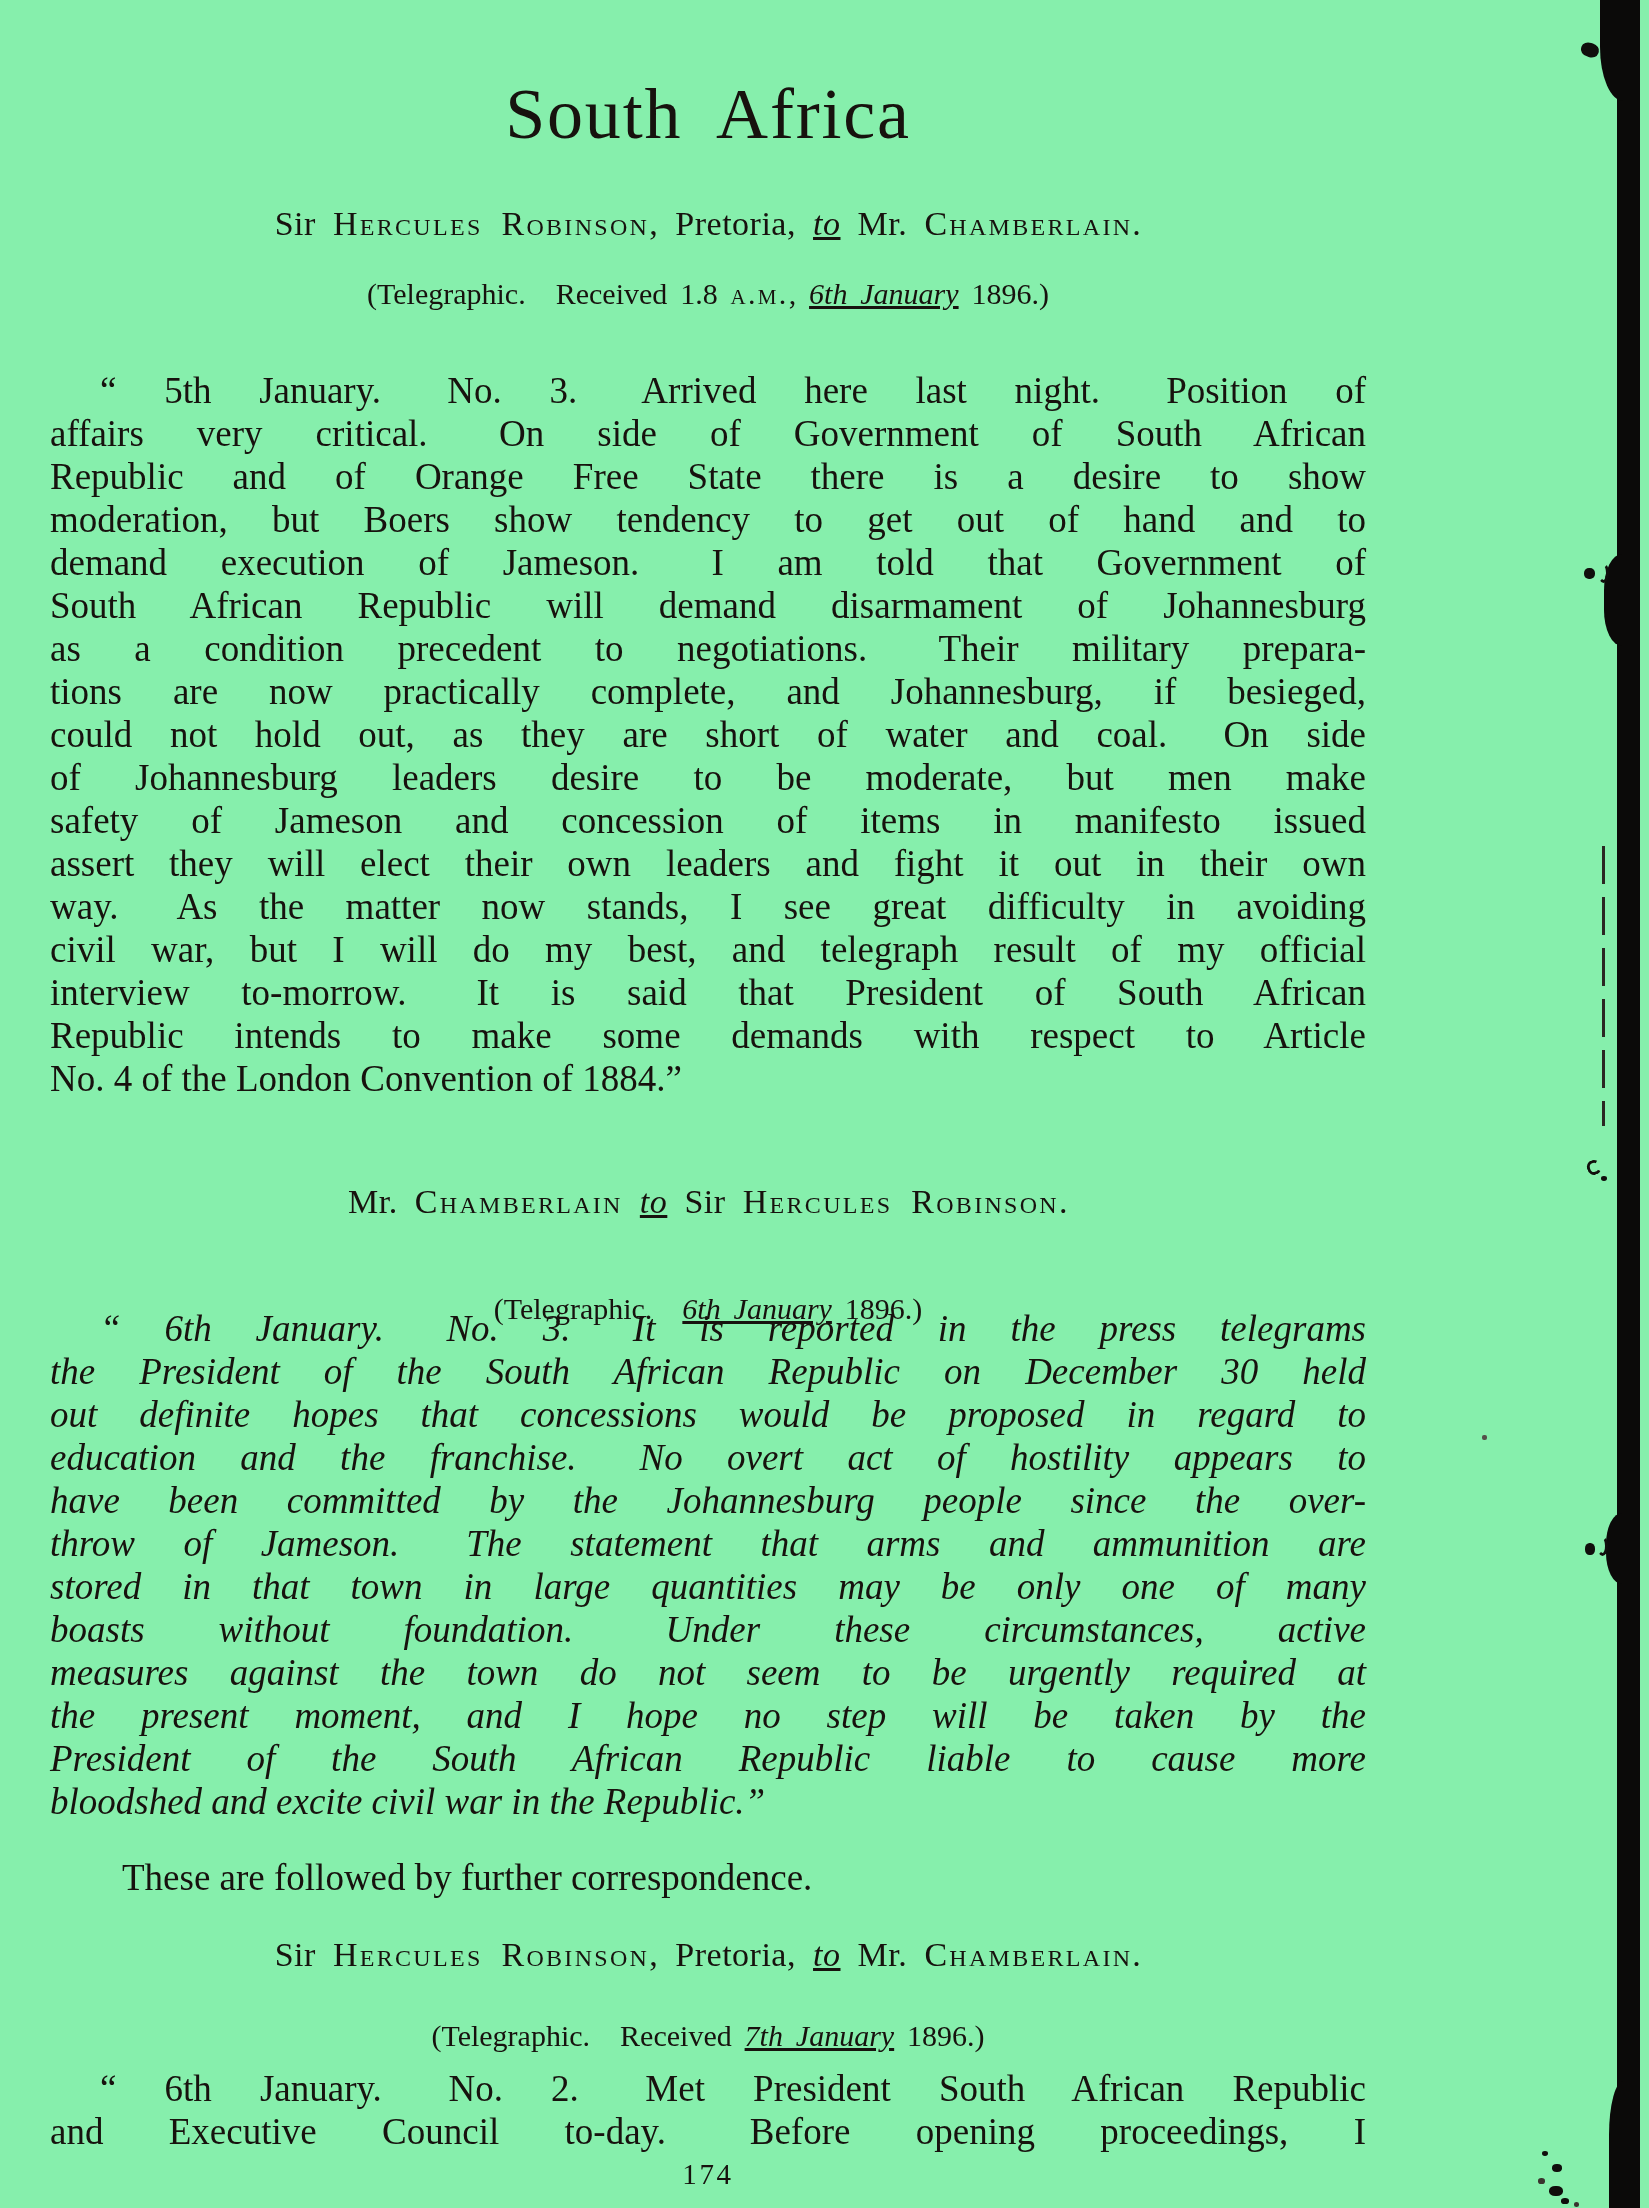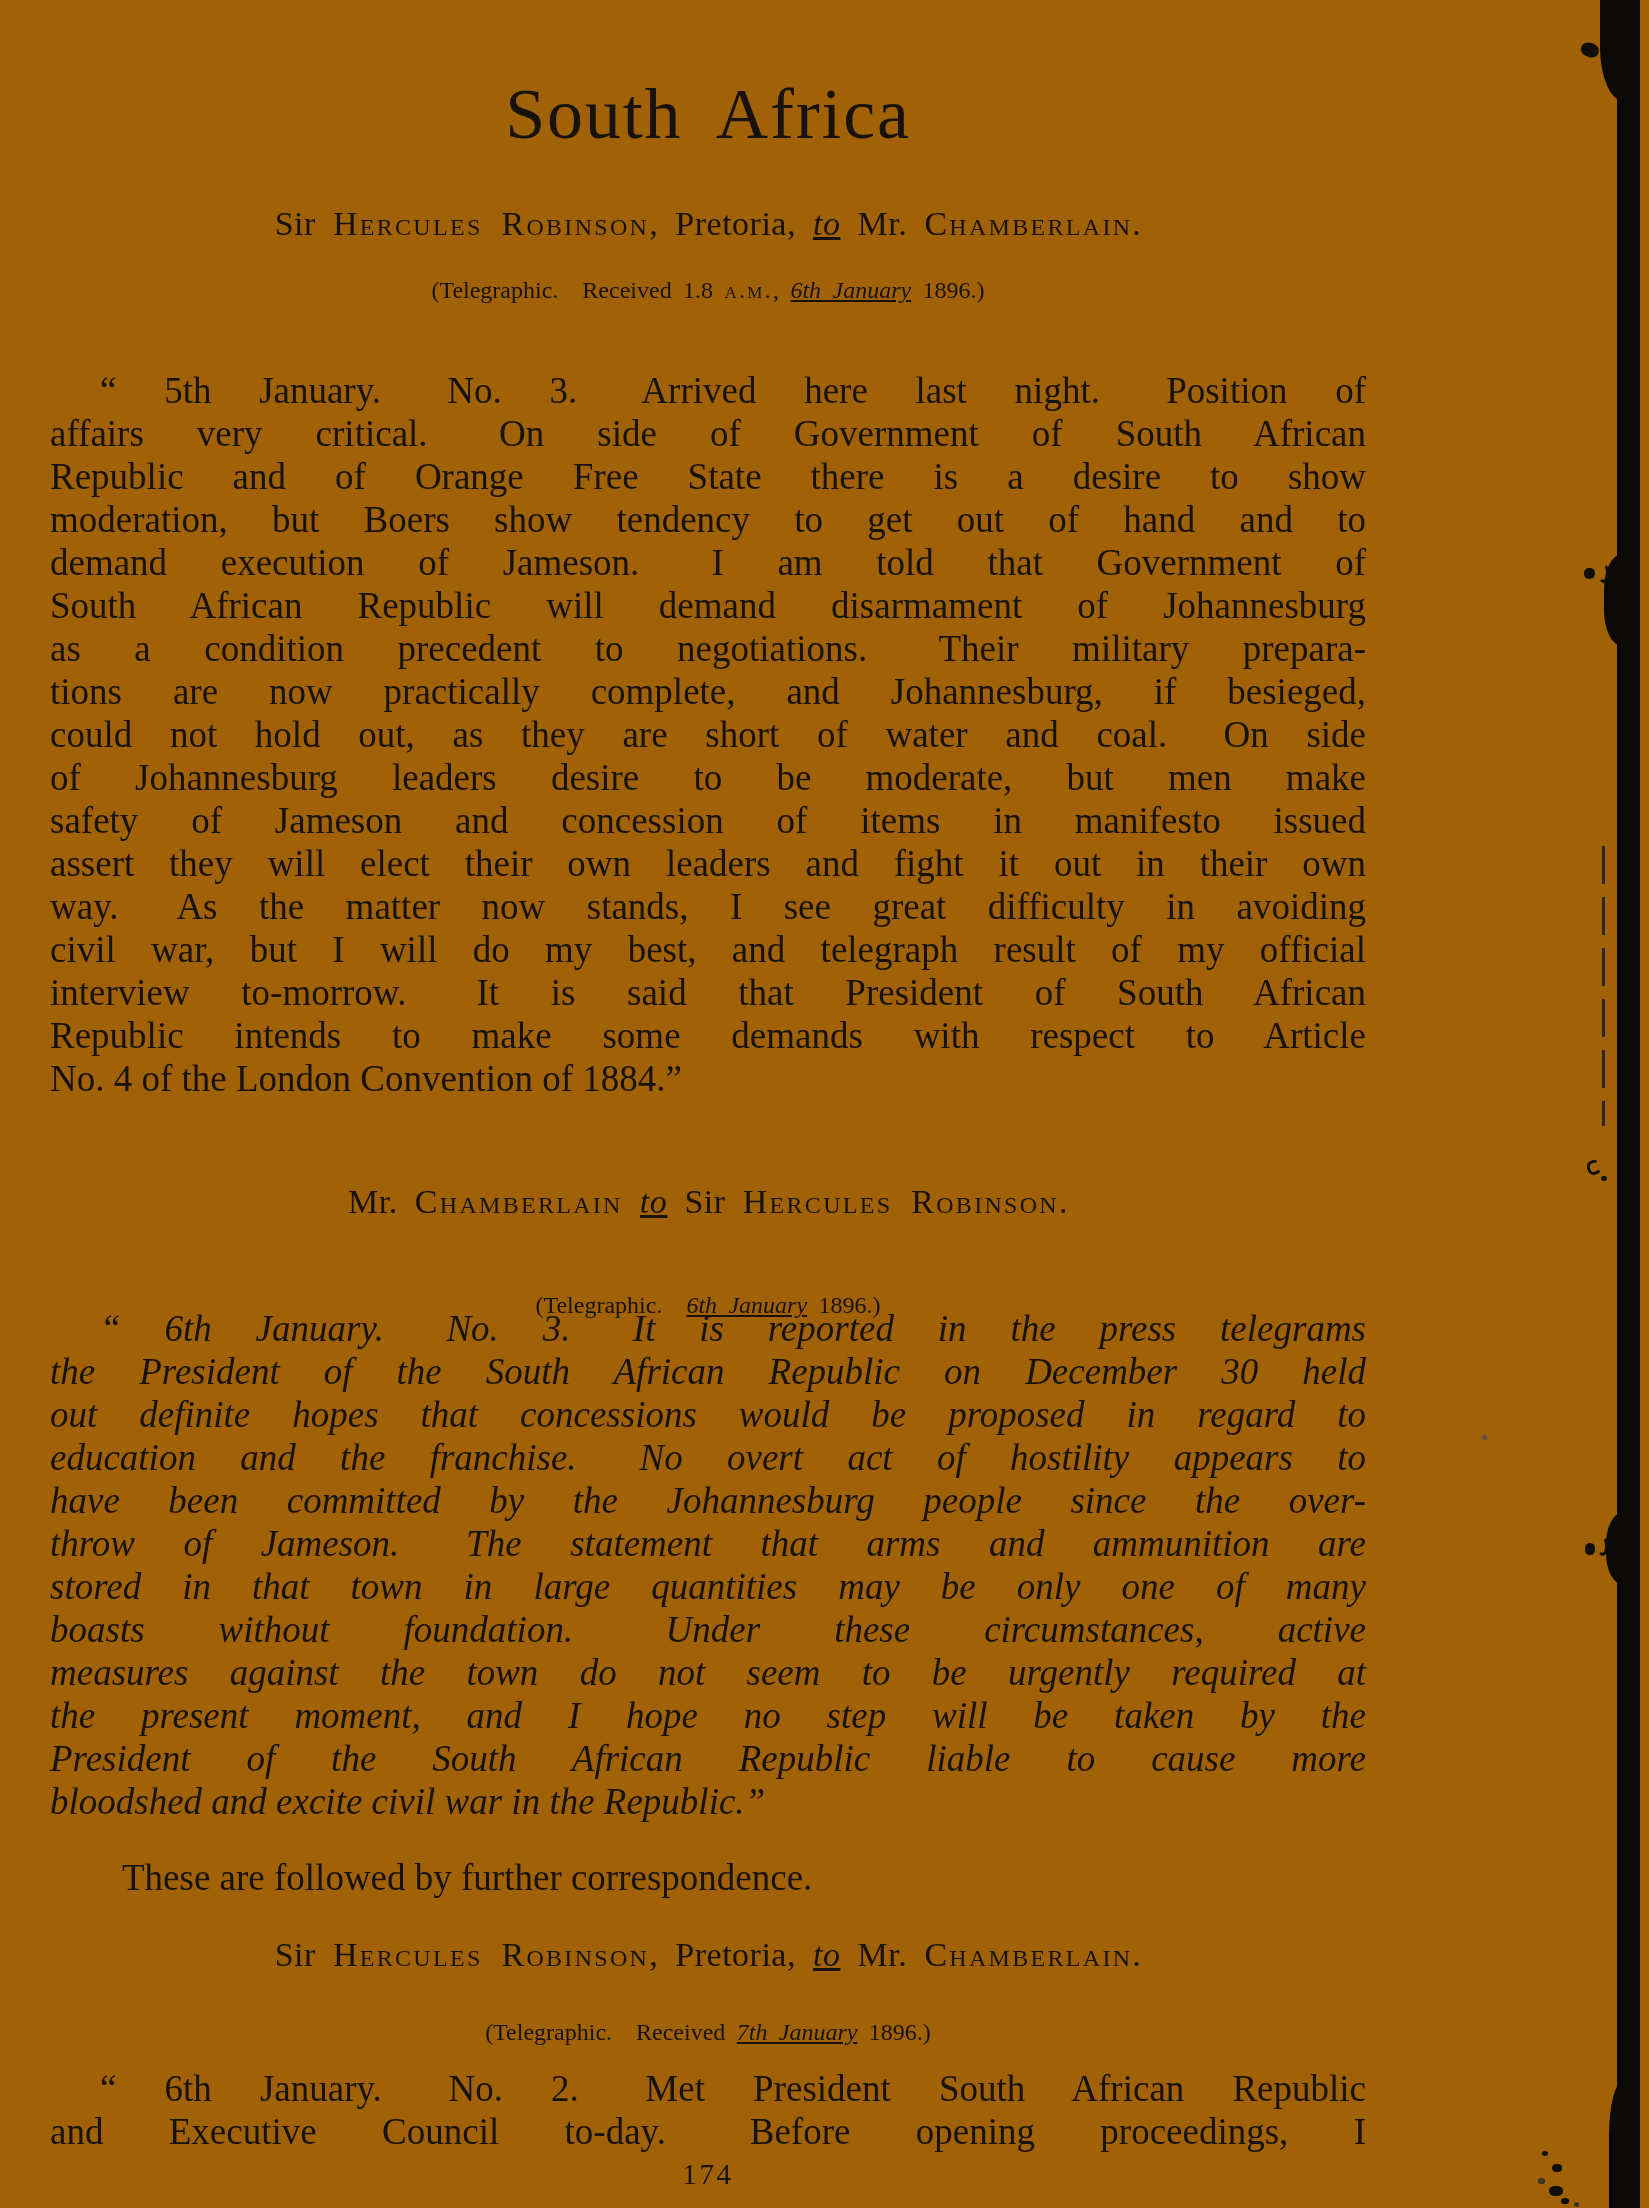--- a/index.html
+++ b/index.html
@@ -1,39 +1,39 @@
 <!DOCTYPE html>
 <html style="font-size:14.5px"><head>
 <meta charset="utf-8">
 <style>
   * { margin:0; padding:0; box-sizing:border-box; }
   html,body { background:#e8e8e6; }
   .page {
     position:relative;
     width:1649px; height:2208px;
-    background:#a16207;
+    background:#86efac;
     font-family:"Liberation Serif", serif;
     color:#17120e;
     overflow:hidden;
   }
   .col { position:absolute; left:50px; width:1316px; }
 
   .title {
     top:78px;
     font-size:72px; line-height:1; font-weight:normal;
     text-align:center; letter-spacing:1.8px; word-spacing:18px;
   }
   .heading {
     font-size:34px; line-height:1.2;
     text-align:center; word-spacing:8.1px; letter-spacing:0.5px;
   }
   .seg-sc { font-variant:small-caps; letter-spacing:2.3px;text-align:right; }
   .seg-it { font-style:italic;text-decoration:underline; }
   .dateline {
-    font-size:24px; line-height:1.2;
+    font-size:30px; line-height:1.2;
     text-align:center; word-spacing:5.4px;
   }
   .para { font-size:37px; line-height:43px; }
   .tline { text-align:justify; text-align-last:justify; }
   .tline.first { text-indent:50px; }
   .tline.lastfree { text-align-last:left; }
 
   .h1a { top:204px; } .sub1 { top:276px; } .p1 { top:369px; }
   .h2a { top:1182px; } .sub2 { top:1291px; } .p2 { top:1307px;font-style:italic; }
   .note { top:1856px; font-size:37px; line-height:43px; text-indent:72px; }

